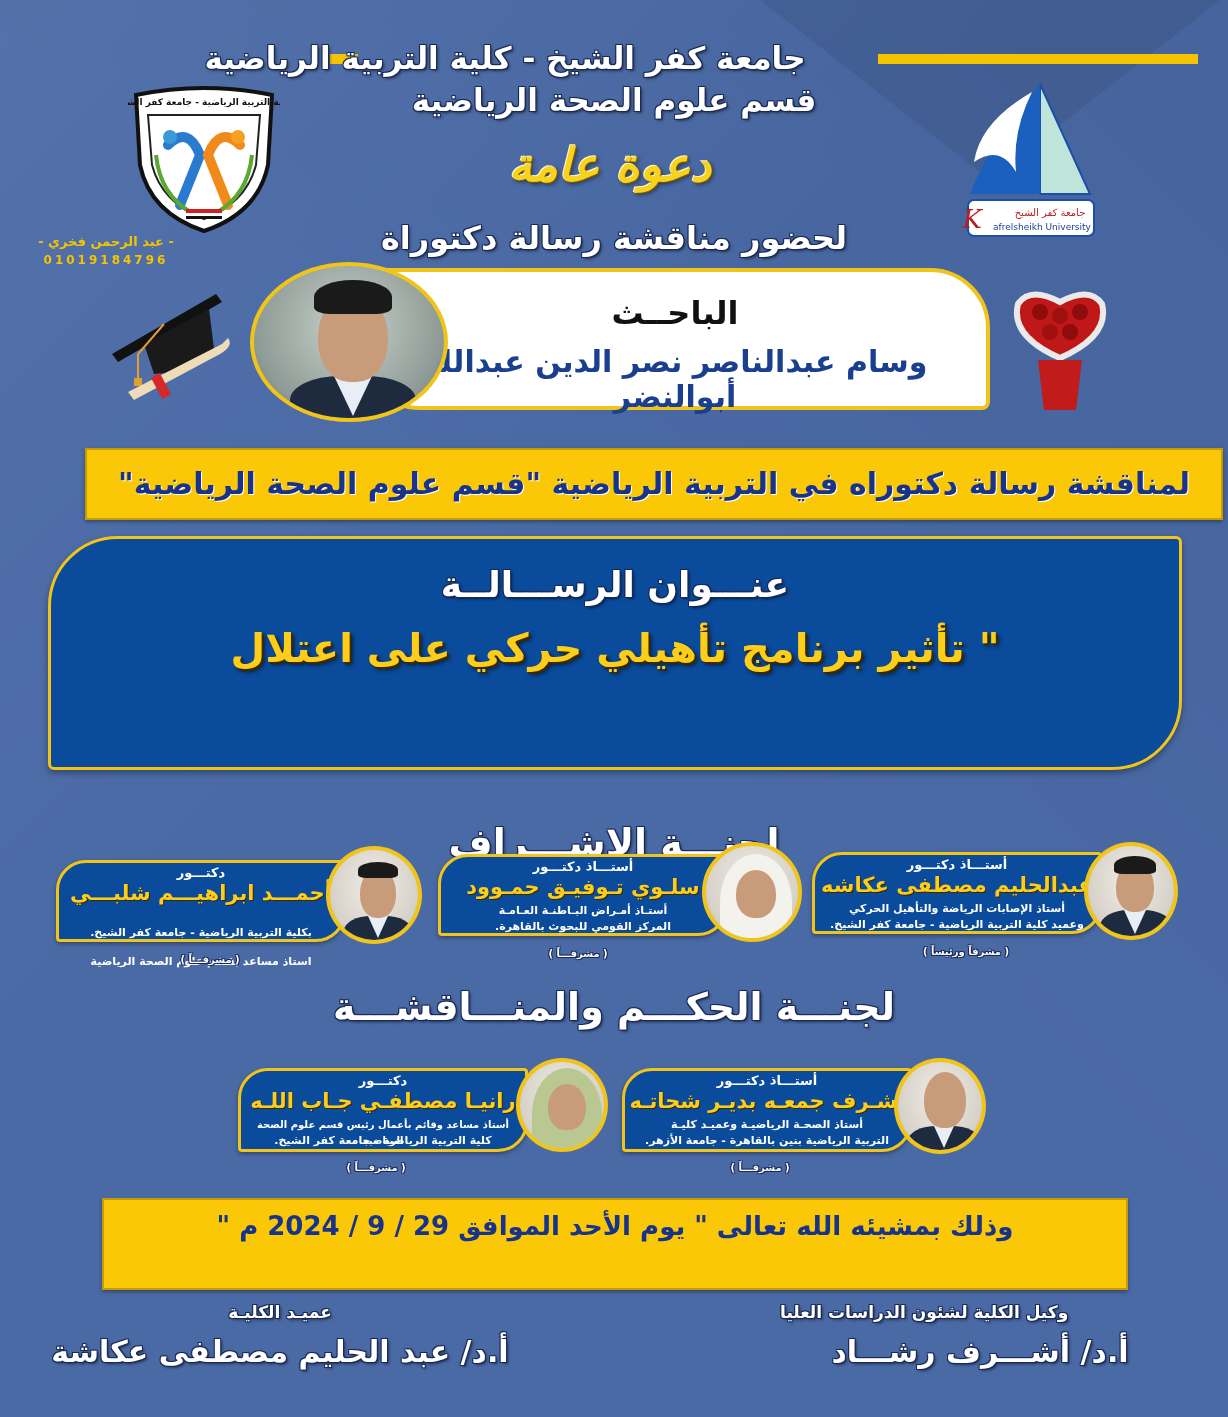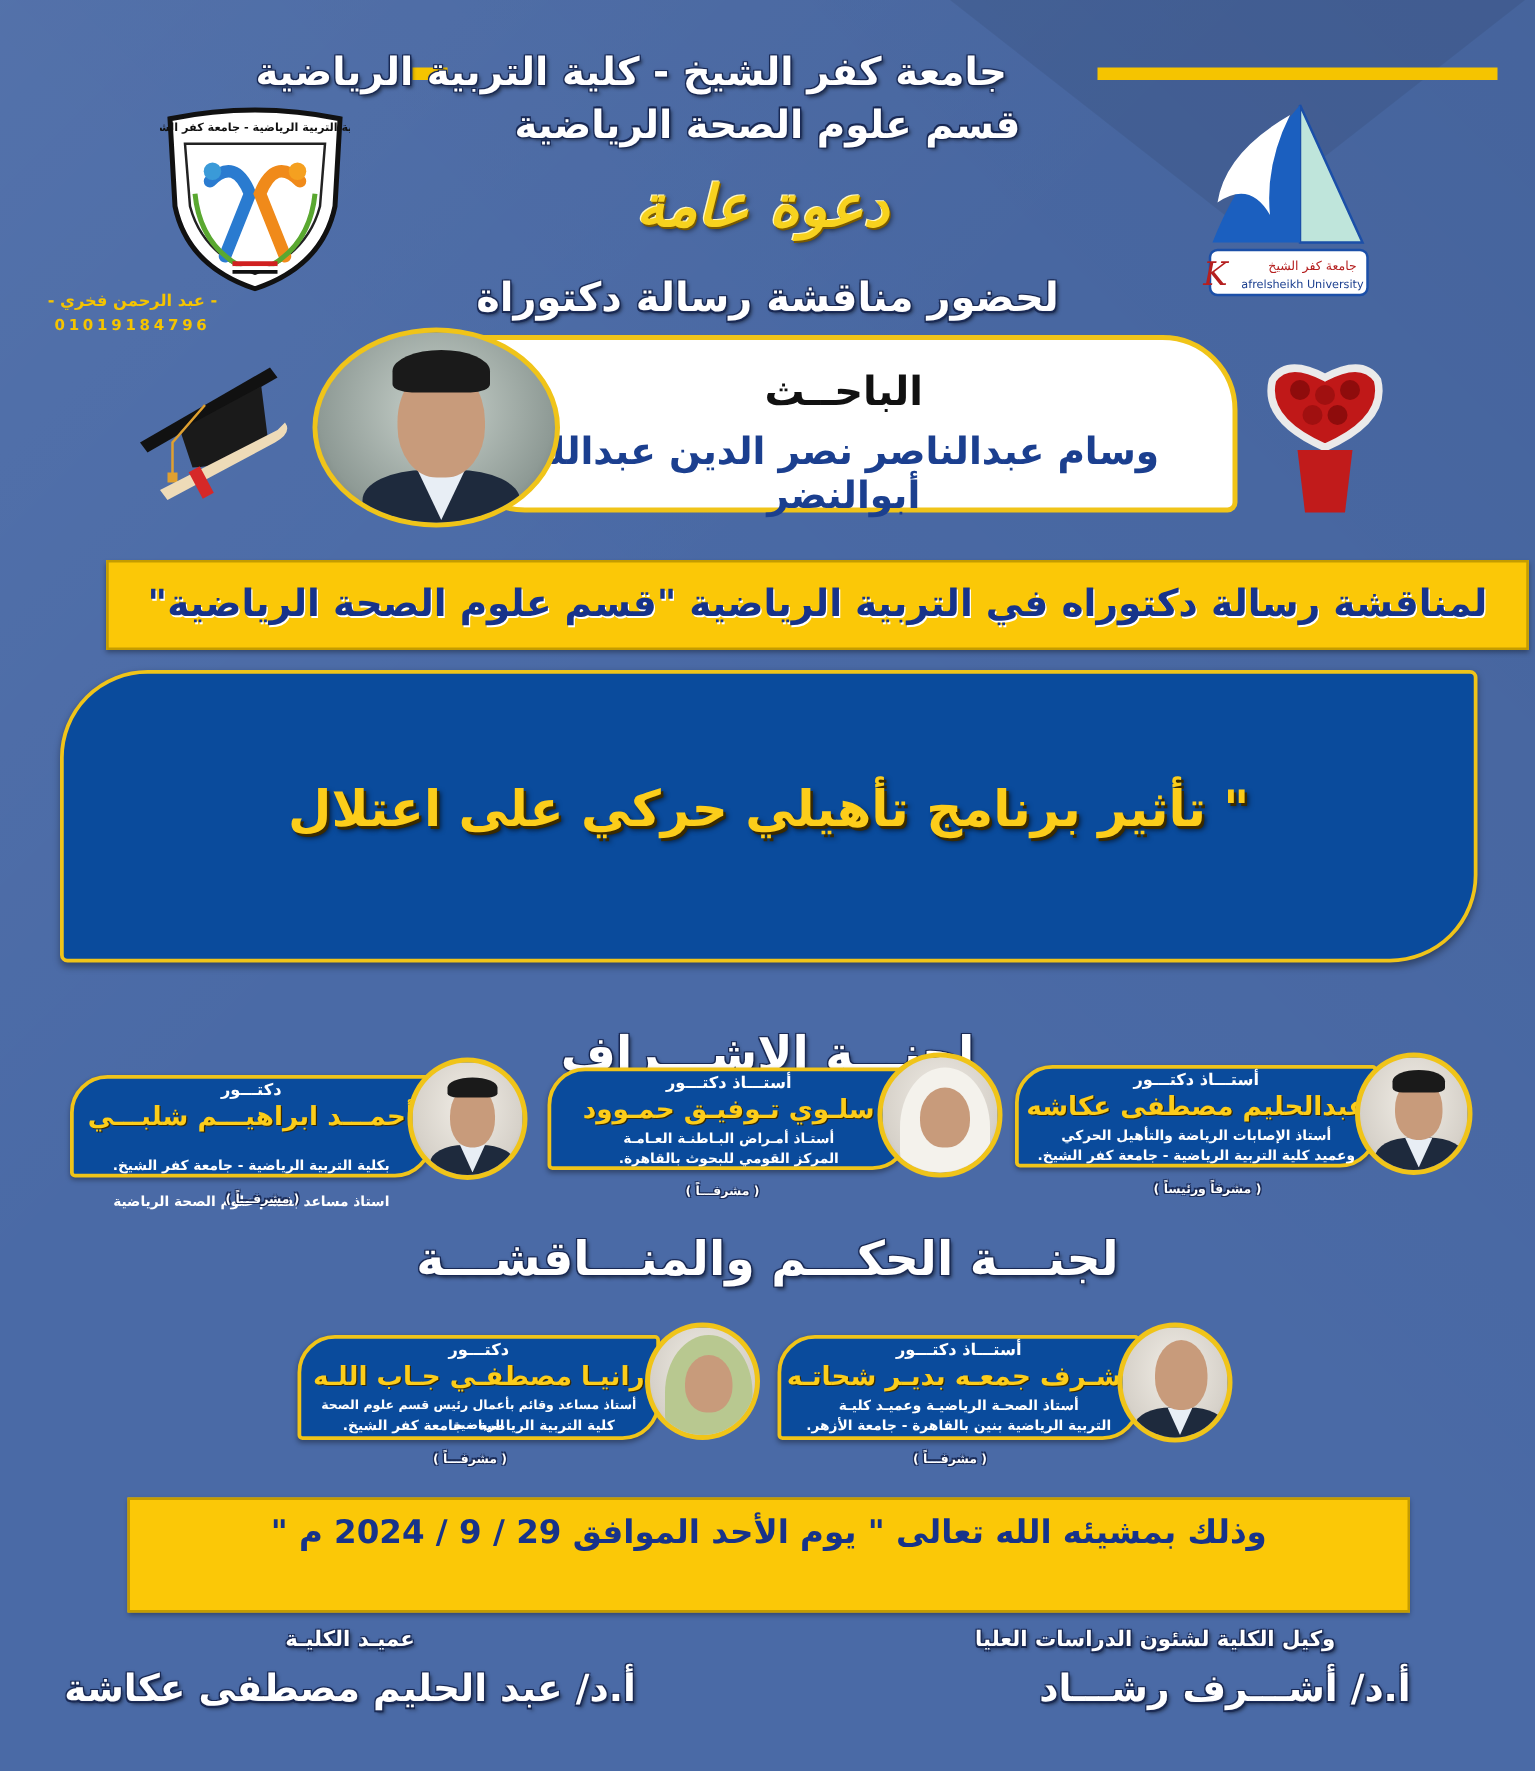--- a/index.html
+++ b/index.html
@@ -225,20 +225,21 @@
 <div class="researcher-photo">
   <div class="suit" style="left:36px;top:110px;width:126px;height:60px;"></div>
   <div class="shirt" style="left:80px;top:110px;width:38px;height:40px;"></div>
   <div class="head" style="left:64px;top:26px;width:70px;height:90px;"></div>
   <div class="hair" style="left:60px;top:14px;width:78px;height:34px;"></div>
 </div>
 
 <div class="subject-bar">لمناقشة رسالة دكتوراه في التربية الرياضية "قسم علوم الصحة الرياضية"</div>
 
 <div class="thesis-box">
+  <div class="thesis-label outline-white">عنـــوان الرســـالــة</div>
   <div class="thesis-line" style="top:86px;">" تأثير برنامج تأهيلي حركي على اعتلال</div>
 </div>
 
 <div class="section-heading outline-white" style="top:820px;">لجنـــة الإشـــراف</div>
 
 <div class="member" style="left:806px;top:840px;width:370px;height:130px;">
   <div class="card" style="left:6px;top:12px;width:290px;height:82px;">
     <div class="title-line" style="top:2px;">أستـــاذ دكتـــور</div>
     <div class="name-line" style="top:18px;">عبدالحليم مصطفى عكاشه</div>
     <div class="desc-line" style="top:46px;">أستاذ الإصابات الرياضة والتأهيل الحركي</div>

